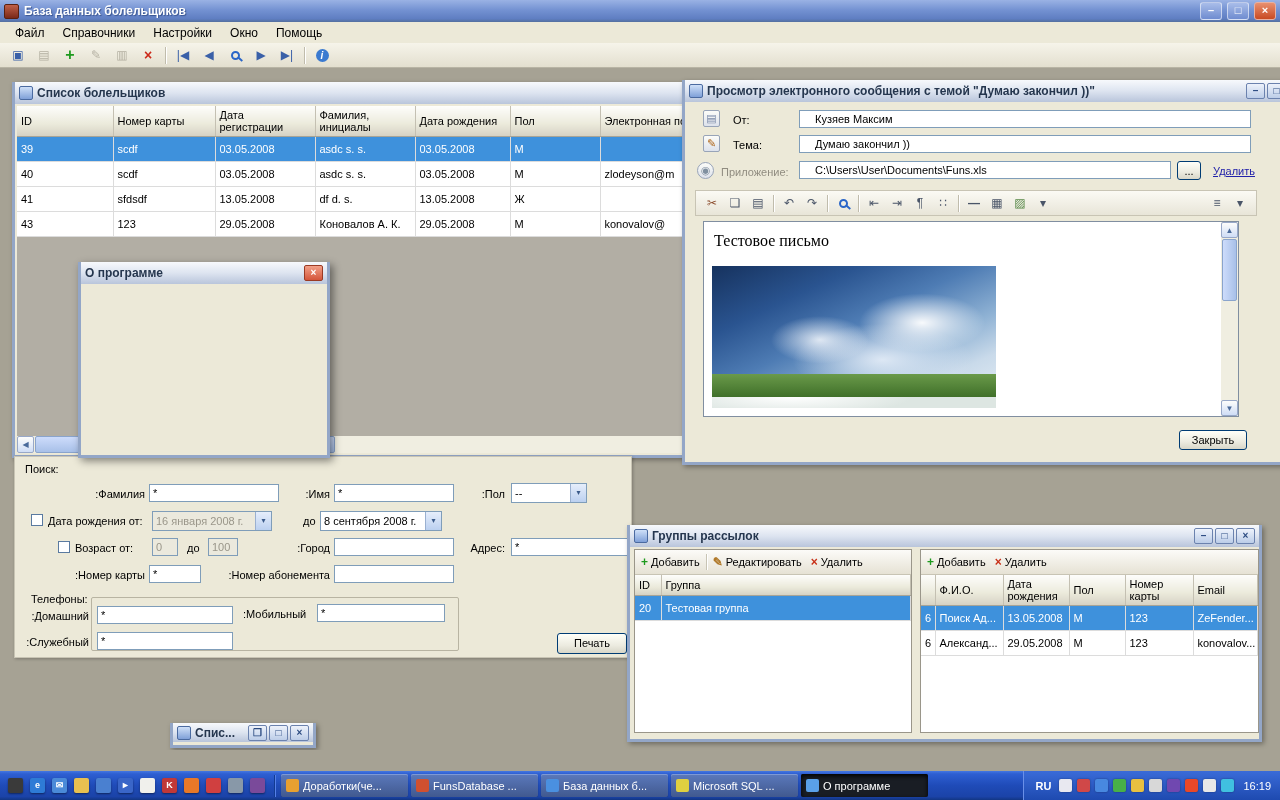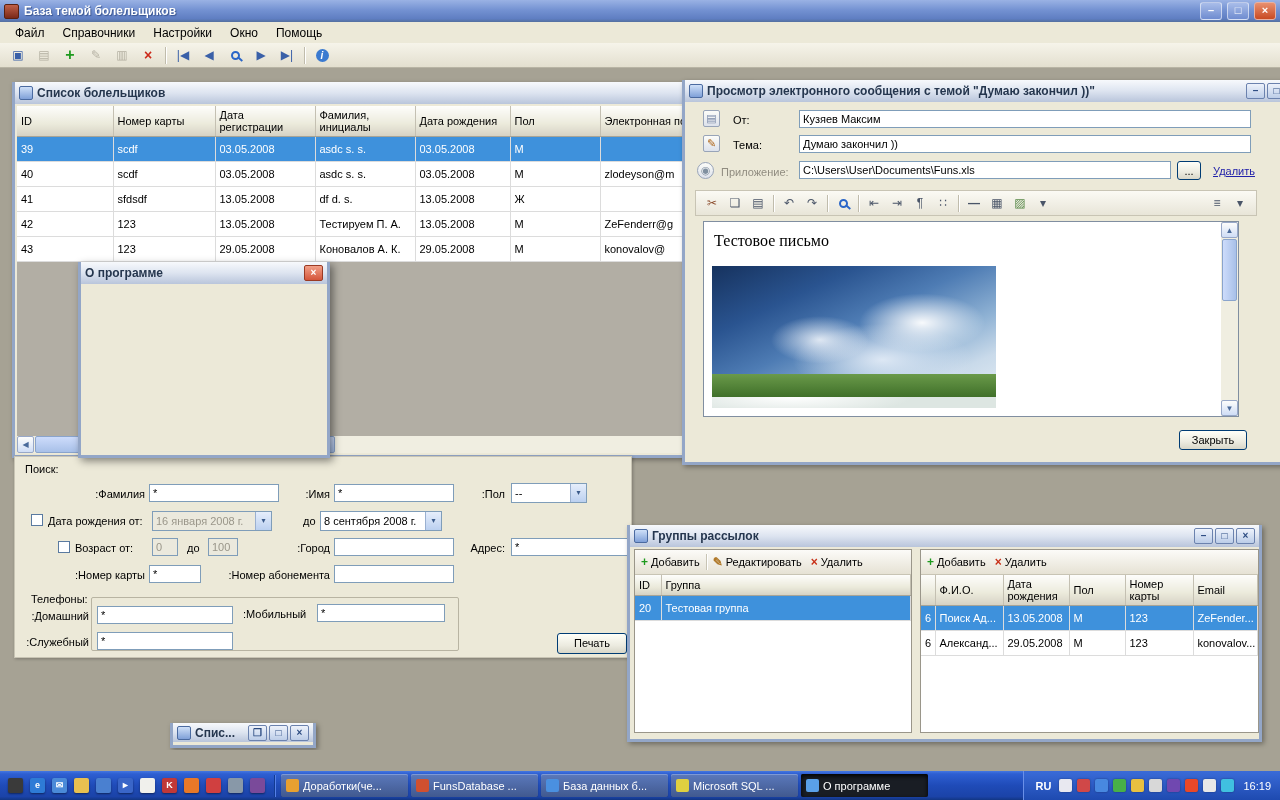--- a/index.html
+++ b/index.html
@@ -96,21 +96,21 @@
   
   #email-win{left:682px;top:12px;width:632px;height:385px;z-index:5}
   .email-client{position:relative;height:360px}
   .frow-ico{position:absolute;width:17px;height:17px;border:1px solid #98A4B8;border-radius:2px;
     background:linear-gradient(#FCFCF8,#DDE2EC);display:flex;align-items:center;justify-content:center;font-size:11px}
   .frow-ico[data-icon="subject-icon"]{color:#B06A20}
   .frow-ico[data-icon="from-icon"]{color:#7A8AA8}
   .frow-ico[data-icon="attachment-icon"]{color:#8090A0;border-radius:50%}
   .fl{position:absolute;font-size:11px}
   .fl.gray{color:#908C80}
-  .ftb{position:absolute;height:18px;border:1px solid #7F9DB9;background:#fff;font-size:11px;padding:0 3px;font-family:inherit;outline:none}
+  .ftb{position:absolute;height:18px;border:1px solid #7F9DB9;background:#fff;font-size:11px;padding:0 15px;font-family:inherit;outline:none}
   .link{color:#2222AA;text-decoration:underline}
   .email-toolbar{position:absolute;left:10px;top:88px;width:562px;height:26px;background:linear-gradient(#FBFAF4,#E8E5D8);
     border:1px solid #C8C4B4;display:flex;align-items:center;padding:0 5px;gap:1px}
   .eti{width:22px;height:20px;display:flex;align-items:center;justify-content:center}
   .eti .glyph{color:#4A5568;font-size:12px}
   .eti[data-icon="cut-icon"] .glyph{color:#8A4A2A}
   .eti[data-icon="insert-image-icon"] .glyph{color:#5A8A4A}
   .eti[data-icon="horizontal-line-icon"] .glyph{font-weight:bold}
   .eti[data-icon="find-icon"] .glyph{width:9px;height:9px;border:2px solid #2A66C8;border-radius:50%;position:relative}
   .eti[data-icon="find-icon"] .glyph::after{content:"";position:absolute;width:6px;height:2px;background:#2A66C8;right:-5px;bottom:-2px;transform:rotate(40deg)}
@@ -176,21 +176,21 @@
   .tray-time{font-size:11px;padding-left:4px}
   .glyph{display:inline-block}
 </style>
 </head>
 <body>
 
 <div id="screen">
 
   <div class="main-titlebar">
     <span class="app-ico"></span>
-    <span class="main-title-text">База темой болельщиков</span>
+    <span class="main-title-text">База данных болельщиков</span>
     <span class="cap-btn"><span>–</span></span>
     <span class="cap-btn"><span>□</span></span>
     <span class="cap-btn close"><span>×</span></span>
   </div>
 
   <div class="menubar">
 
   <span class="menu-item">Файл</span>
       <span class="menu-item">Справочники</span>
       <span class="menu-item">Настройки</span>
@@ -317,29 +317,20 @@
                 <tr class="grid-row">
                   <td>41</td>
                   <td>sfdsdf</td>
                   <td>13.05.2008</td>
                   <td>df d. s.</td>
                   <td>13.05.2008</td>
                   <td>Ж</td>
                   <td></td>
                 </tr>
 
-                <tr class="grid-row">
-                  <td>42</td>
-                  <td>123</td>
-                  <td>13.05.2008</td>
-                  <td>Тестируем П. А.</td>
-                  <td>13.05.2008</td>
-                  <td>М</td>
-                  <td>ZeFenderr@g</td>
-                </tr>
 
                 <tr class="grid-row">
                   <td>43</td>
                   <td>123</td>
                   <td>29.05.2008</td>
                   <td>Коновалов А. К.</td>
                   <td>29.05.2008</td>
                   <td>М</td>
                   <td>konovalov@</td>
                 </tr>

